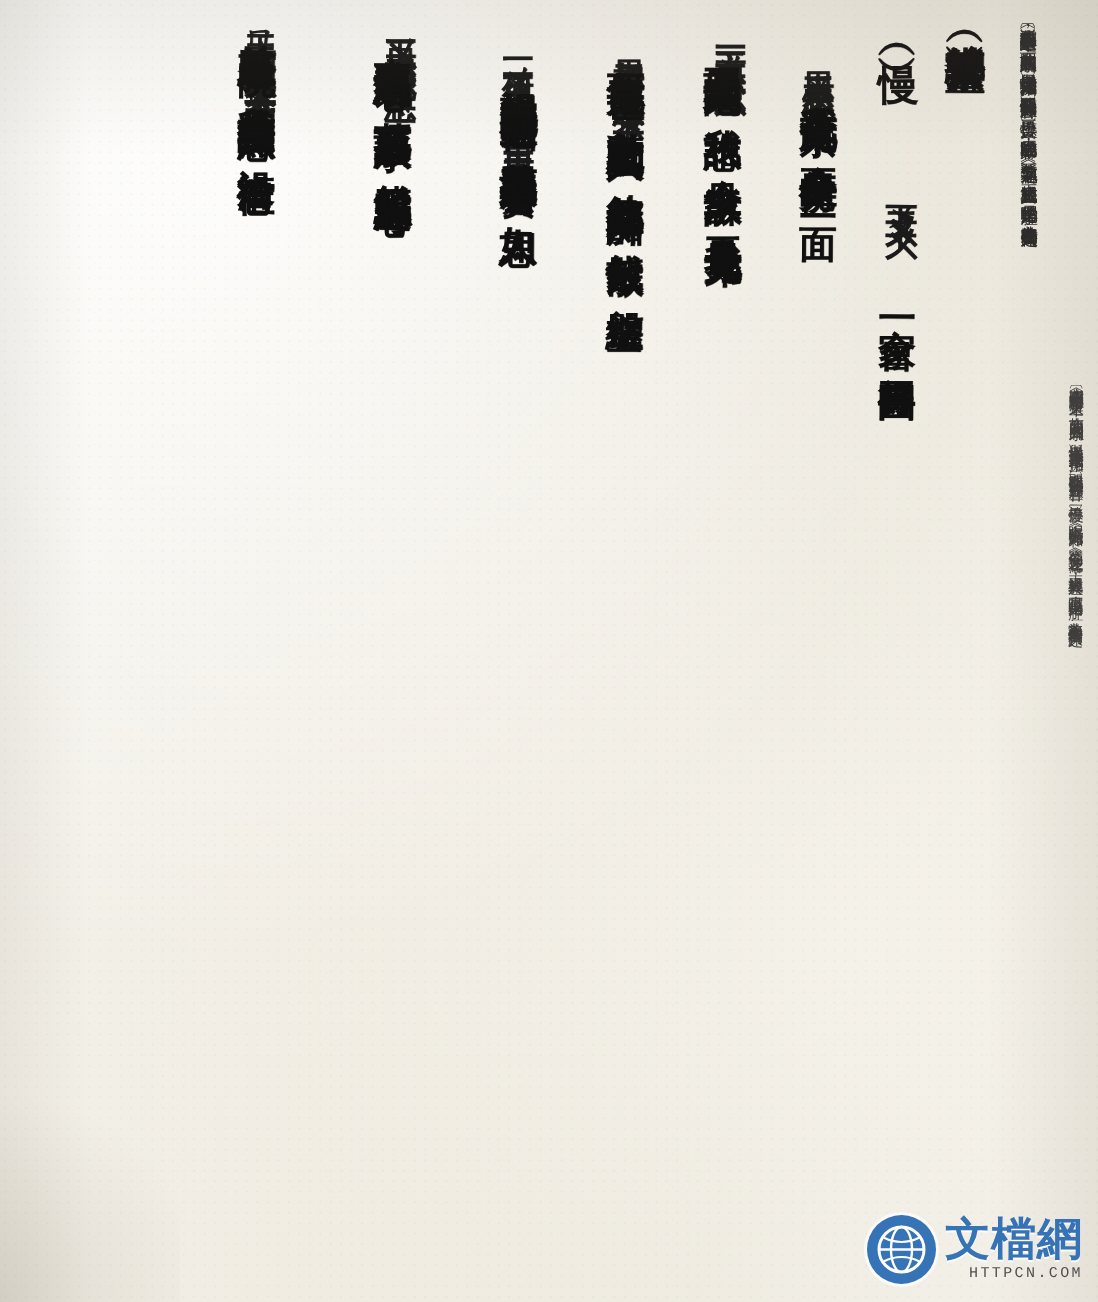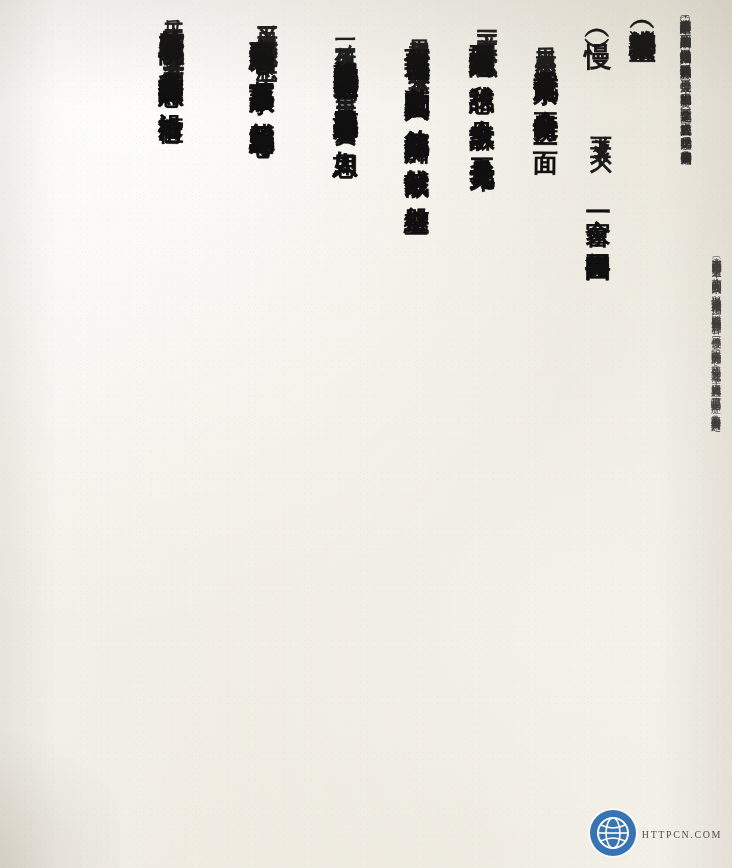--- a/index.html
+++ b/index.html
@@ -130,21 +130,22 @@
     color: #2f6fb5;
     font-family: "DejaVu Serif", "Liberation Serif", serif;
     letter-spacing: .02em;
     text-shadow: 0 1px 0 rgba(255,255,255,.9);
   }
   #watermark .wm-url {
     font-size: 10px;
     color: #4a4a4a;
     letter-spacing: .16em;
     margin-top: 3px;
-    font-family: Liberation Serif, serif;
+    text-align: right;
+    font-family: Liberation Mono, monospace;
   }
 
   
   #edge-bl {
     position: absolute;
     left: 0; bottom: 0;
     width: 120px; height: 160px;
     background: radial-gradient(circle at 0% 100%, rgba(90,80,60,.14), rgba(0,0,0,0) 70%);
     pointer-events: none;
   }
@@ -199,17 +200,18 @@
     <div class="wm-badge">
       <svg width="34" height="34" viewBox="0 0 34 34" aria-hidden="true">
         <circle cx="17" cy="17" r="15" fill="none" stroke="#ffffff" stroke-width="2"></circle>
         <ellipse cx="17" cy="17" rx="7" ry="15" fill="none" stroke="#ffffff" stroke-width="1.6"></ellipse>
         <line x1="2" y1="17" x2="32" y2="17" stroke="#ffffff" stroke-width="1.6"></line>
         <path d="M5 9 Q17 15 29 9" fill="none" stroke="#ffffff" stroke-width="1.4"></path>
         <path d="M5 25 Q17 19 29 25" fill="none" stroke="#ffffff" stroke-width="1.4"></path>
       </svg>
     </div>
     <div class="wm-text-wrap">
+      <span class="wm-text">文檔網</span>
       <span class="wm-url">HTTPCN.COM</span>
     </div>
   </div>
 
 </div>
 
 </body></html>

